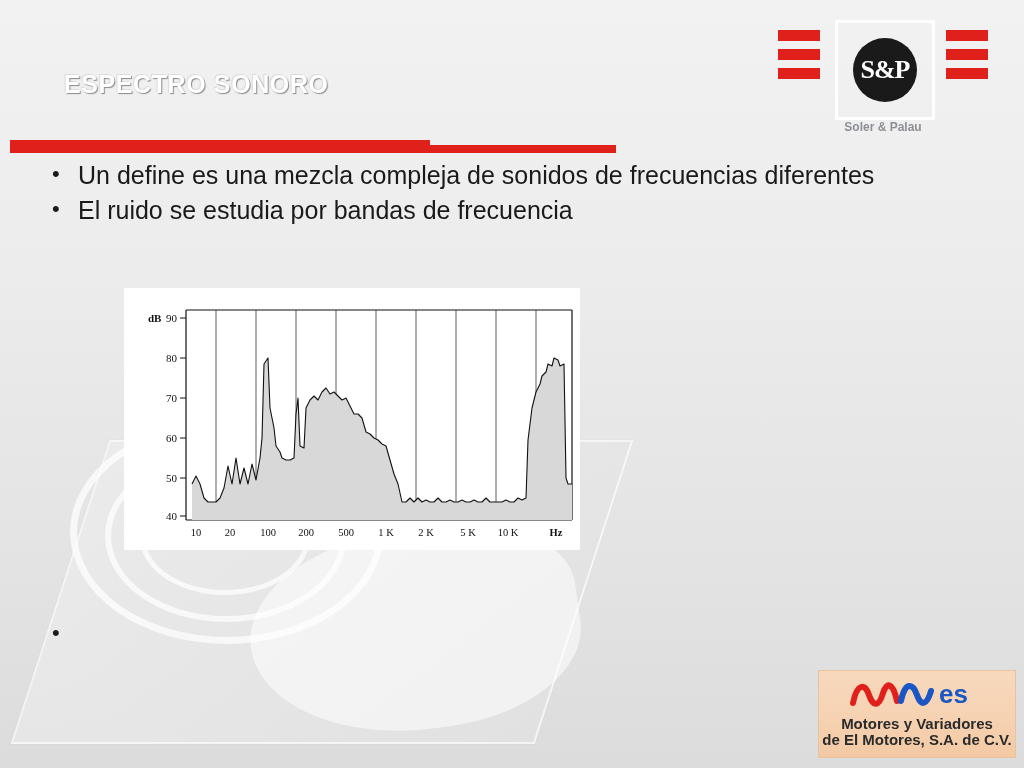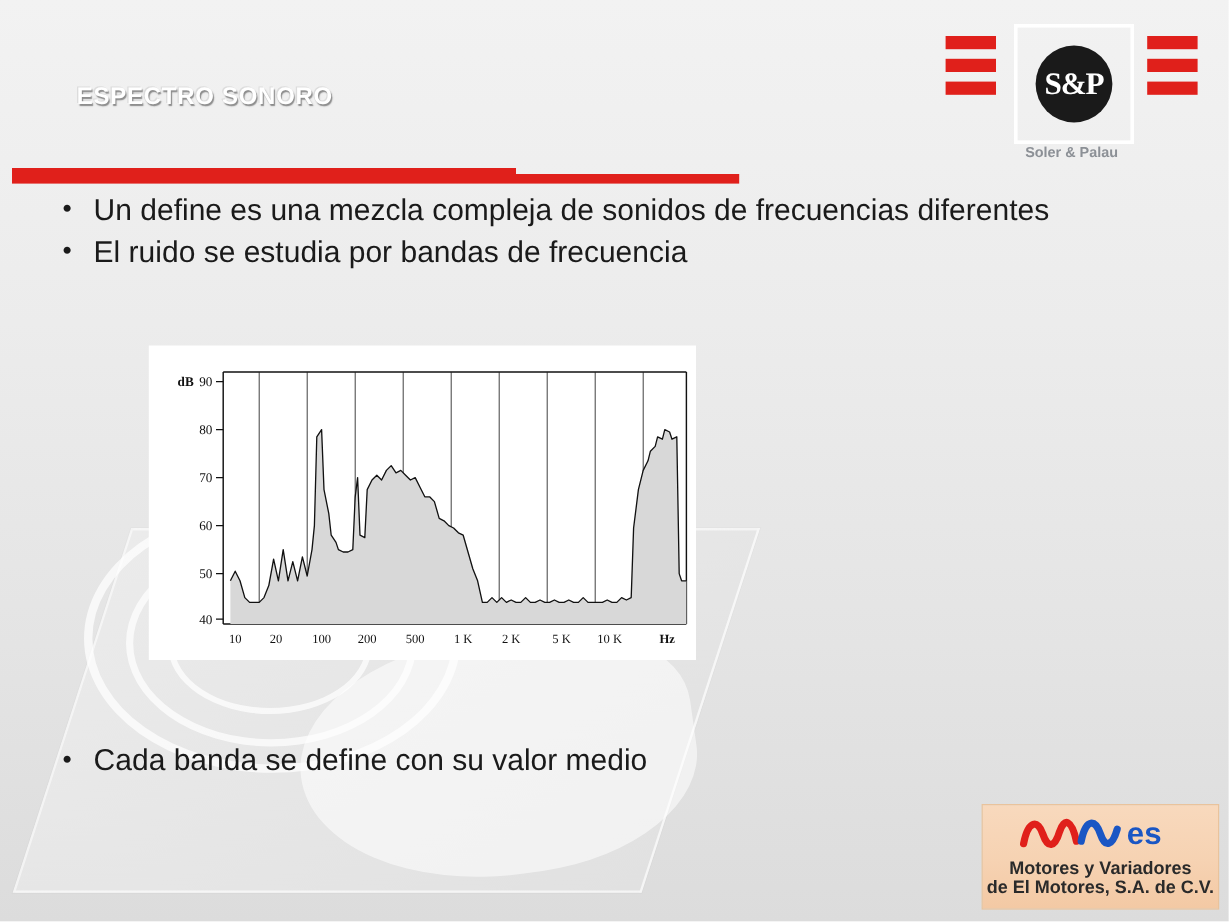--- a/index.html
+++ b/index.html
@@ -57,21 +57,21 @@
     width: 330px;
     height: 200px;
     background: rgba(255,255,255,0.55);
     border-radius: 50% 40% 45% 55%;
     transform: rotate(-8deg);
   }
 
   
   .logo-block {
     position: absolute;
-    right: 26px;
+    right: 36px;
     top: 18px;
     width: 210px;
     height: 130px;
   }
   .bars {
     position: absolute;
     top: 12px;
     width: 42px;
   }
   .bars.left { left: 0px; }
@@ -118,21 +118,21 @@
     font-size: 12px;
     font-weight: bold;
     font-family: "Liberation Sans", sans-serif;
   }
 
   
   .slide-title {
     position: absolute;
     left: 64px;
     top: 70px;
-    font-size: 20px;
+    font-size: 25px;
     font-weight: bold;
     color: #ffffff;
     letter-spacing: 0.6px;
     text-shadow: 1px 1px 1px rgba(120,120,120,0.85), -1px -1px 0 rgba(200,200,200,0.5);
   }
   .title-rule {
     position: absolute;
     left: 10px;
     top: 140px;
     width: 606px;
@@ -344,21 +344,20 @@
 
         <path fill="#d8d8d8" stroke="none" d="M68,232 L68,196 L72,188 L76,196 L80,210 L84,214 L90,214 L92,214 L96,210 L100,200 L104,178 L108,196 L112,170 L116,196 L120,180 L124,196 L128,176 L132,192 L136,170 L138,150 L140,76 L144,70 L146,120 L150,140 L152,158 L156,164 L158,170 L162,172 L166,172 L170,170 L172,126 L174,110 L176,158 L180,160 L182,120 L186,112 L190,108 L194,112 L198,104 L202,100 L206,106 L210,104 L214,108 L218,112 L222,110 L226,118 L230,126 L234,126 L238,130 L242,144 L246,146 L250,150 L254,152 L258,156 L262,158 L266,172 L270,186 L274,196 L278,214 L282,214 L286,210 L290,214 L294,210 L298,214 L302,212 L306,214 L310,214 L314,210 L318,214 L322,214 L326,212 L330,214 L334,214 L338,212 L342,214 L346,214 L350,212 L354,214 L358,214 L362,210 L366,214 L370,214 L374,214 L378,214 L382,212 L386,214 L390,214 L394,210 L398,212 L402,210 L404,152 L408,120 L412,104 L416,96 L418,88 L422,84 L424,76 L428,78 L430,70 L434,72 L436,78 L440,76 L442,190 L444,196 L448,196 L448,232 Z"></path>
 
         <path fill="none" stroke="#111111" stroke-width="1.1" stroke-linejoin="round" d="M68,196 L72,188 L76,196 L80,210 L84,214 L90,214 L92,214 L96,210 L100,200 L104,178 L108,196 L112,170 L116,196 L120,180 L124,196 L128,176 L132,192 L136,170 L138,150 L140,76 L144,70 L146,120 L150,140 L152,158 L156,164 L158,170 L162,172 L166,172 L170,170 L172,126 L174,110 L176,158 L180,160 L182,120 L186,112 L190,108 L194,112 L198,104 L202,100 L206,106 L210,104 L214,108 L218,112 L222,110 L226,118 L230,126 L234,126 L238,130 L242,144 L246,146 L250,150 L254,152 L258,156 L262,158 L266,172 L270,186 L274,196 L278,214 L282,214 L286,210 L290,214 L294,210 L298,214 L302,212 L306,214 L310,214 L314,210 L318,214 L322,214 L326,212 L330,214 L334,214 L338,212 L342,214 L346,214 L350,212 L354,214 L358,214 L362,210 L366,214 L370,214 L374,214 L378,214 L382,212 L386,214 L390,214 L394,210 L398,212 L402,210 L404,152 L408,120 L412,104 L416,96 L418,88 L422,84 L424,76 L428,78 L430,70 L434,72 L436,78 L440,76 L442,190 L444,196 L448,196"></path>
       </svg>
     </div>
   </div>
 
   <div class="bullet-bottom">
     <span class="dot">•</span>
-    <span class="txt">Cada banda se define con su valor medio</span>
   </div>
 
   <div class="mv-logo">
     <svg class="mv-mark" viewBox="0 0 196 40">
       <path d="M34,30 C38,10 46,10 50,22 C54,34 60,34 64,20 C68,8 74,10 78,28" fill="none" stroke="#e0201b" stroke-width="6" stroke-linecap="round"></path>
       <path d="M82,28 C86,8 94,10 98,22 C102,34 108,32 112,18" fill="none" stroke="#1a56c4" stroke-width="6" stroke-linecap="round"></path>
       <text x="120" y="30" font-family="Liberation Sans, sans-serif" font-size="26" font-weight="bold" fill="#1a56c4">es</text>
       <text x="118" y="18" font-family="Liberation Sans, sans-serif" font-size="10" font-weight="bold" fill="#2a2a2a"></text>
     </svg>
     <div class="mv-line1">Motores y Variadores</div>

